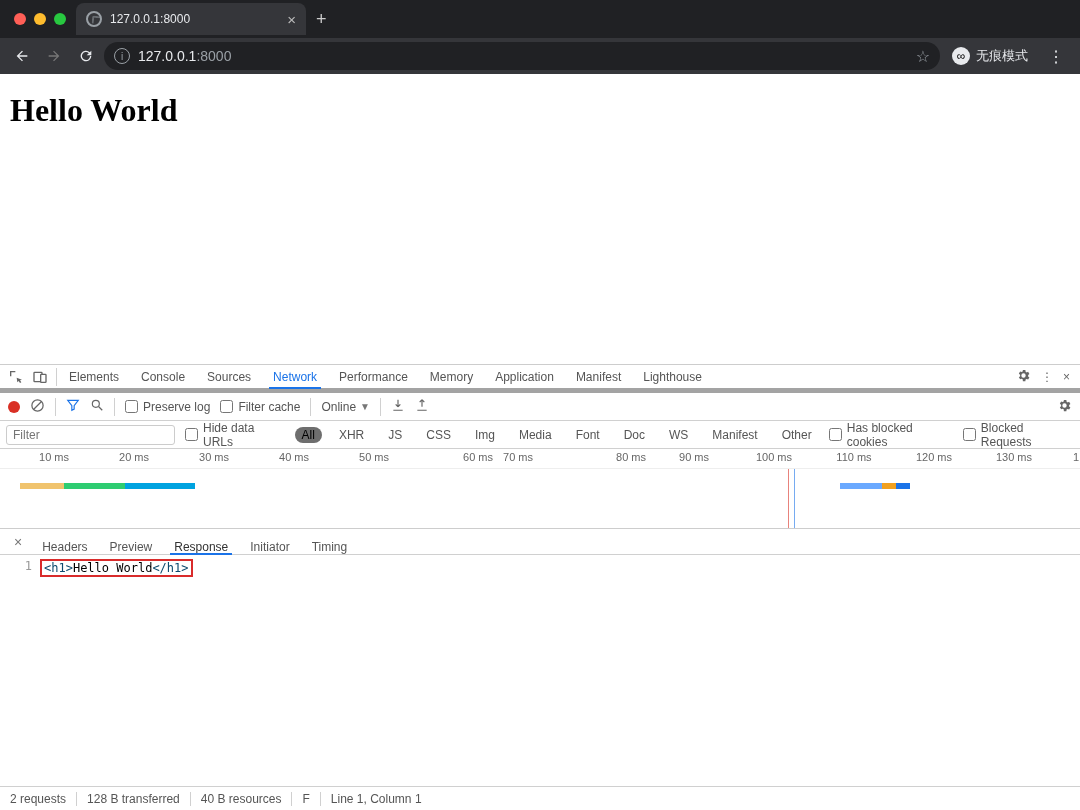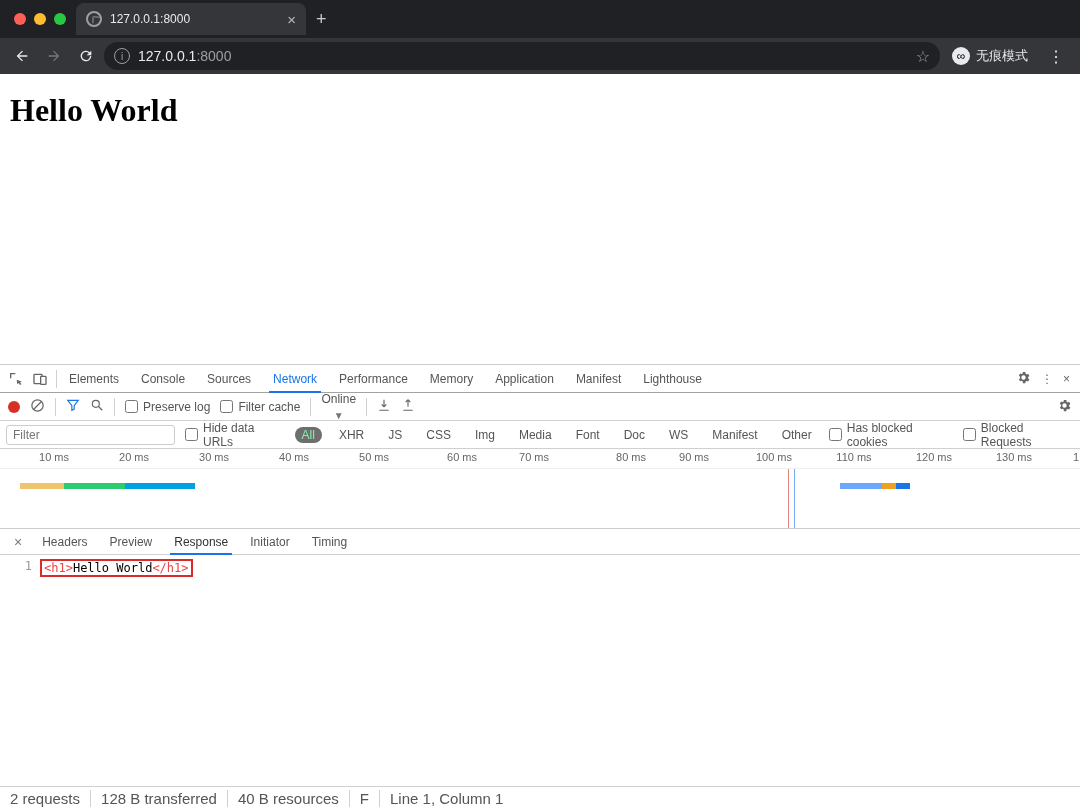--- a/index.html
+++ b/index.html
@@ -30,72 +30,72 @@
   .incog { display: flex; align-items: center; gap: 6px; color: #e8eaed; font-size: 13px; margin: 0 8px; }
   .incog-icon { width: 18px; height: 18px; background: #e8eaed; border-radius: 50%; display:flex;align-items:center;justify-content:center;font-size:12px;color:#000;position:relative;}
   .menu-dots { color: #e8eaed; font-size: 16px; padding: 0 8px; }
 
   
   .page { flex: 0 0 auto; height: 290px; background: #fff; padding: 18px 10px; }
   .page h1 { font-size: 32px; font-weight: 700; font-family: "Times New Roman", serif; }
 
   
   .devtools { flex: 1; border-top: 1px solid #cdcdcd; display: flex; flex-direction: column; background: #fff; font-size: 12px; color: #333; }
-  .dt-tabs { height: 28px; display: flex; align-items: center; border-bottom: 1px solid #a3a3a3; padding: 0 6px; gap: 2px; }
+  .dt-tabs { height: 28px; display: flex; align-items: center; border-bottom: 5px solid #a3a3a3; padding: 0 6px; gap: 2px; }
   .dt-left-icons { display: flex; align-items: center; gap: 4px; margin-right: 4px; }
   .dt-icon { width: 20px; height: 20px; display: flex; align-items: center; justify-content: center; color: #666; }
   .dt-tab { padding: 0 10px; height: 100%; display: flex; align-items: center; color: #555; position: relative; }
   .dt-tab.selected { color: #1a73e8; }
   .dt-tab.selected::after { content:""; position:absolute; left:6px; right:6px; bottom:-1px; height:2px; background:#1a73e8; }
   .dt-right { margin-left: auto; display:flex; align-items:center; gap:10px; color:#666; padding-right:4px;}
 
   .dt-toolbar { height: 28px; display:flex; align-items:center; border-bottom:1px solid #d0d0d0; padding:0 8px; gap:10px; }
   .record-dot { width:12px; height:12px; border-radius:50%; background:#d93025; }
   .tb-icon { color:#666; }
   .tb-icon.blue { color:#1a73e8; }
   .vsep { width:1px; height:18px; background:#d0d0d0; }
   .chk { display:flex; align-items:center; gap:5px; color:#555; }
   .chk input { width:13px; height:13px; }
-  .throttle { display:flex; align-items:center; gap:4px; color:#555;flex-direction:column; }
+  .throttle { display:flex; align-items:center; gap:4px; color:#555; }
   .throttle .caret { font-size:10px; color:#777; }
   .tb-right { margin-left:auto; color:#666; }
 
   .dt-filterbar { height: 28px; display:flex; align-items:center; border-bottom:1px solid #d0d0d0; padding:0 6px; gap:10px; }
   .filter-input { height: 20px; border: 1px solid #ccc; border-radius: 3px; font-size: 12px; padding: 2px 6px; color:#ec4899; width: 170px; background:#fff; }
   .type-pill { padding: 1px 7px; border-radius: 8px; color:#555; }
-  .type-pill.sel { background:#6e6e6e; color:#86efac; }
+  .type-pill.sel { background:#6e6e6e; color:#000000; }
 
   .timeline { height: 80px; border-bottom:1px solid #cdcdcd; position:relative; background:#fff; }
   .tl-ticks { position:absolute; top:0; left:0; right:0; height:20px; border-bottom:1px solid #eee; display:flex; }
   .tl-tick { position:absolute; top:2px; font-size:11px; color:#666; transform: translateX(-50%); }
   .tl-mark { position:absolute; top:20px; bottom:0; width:1px; background:#c00; opacity:.6; }
   .tl-bar1 { position:absolute; top:34px; height:6px; background:linear-gradient(90deg,#f0c36d 0 25%, #2ecc71 25% 60%, #00a3e0 60% 100%); }
   .tl-bar2 { position:absolute; top:34px; height:6px; background:linear-gradient(90deg,#6aa9ff 0 60%, #f0a020 60% 80%, #1a73e8 80% 100%); }
 
   .dt-bottom { flex:1; display:flex; min-height:0; }
   .requests { width: 330px; border-right:1px solid #cdcdcd; display:flex; flex-direction:column; }
   .req-head { height: 26px; background:#f1f1f1; border-bottom:1px solid #d0d0d0; padding:0 8px; display:flex; align-items:center; color:#555; }
   .req-row { height: 22px; display:flex; align-items:center; gap:6px; padding:0 6px; color:#333; border-bottom:1px solid #eee; }
   .req-row.sel { background:#eaeaea; }
   .req-ico { width:14px; height:14px; border:1px solid #bbb; background:#fff; }
 
   .detail { flex:1; display:flex; flex-direction:column; }
   .detail-tabs { height:26px; border-bottom:1px solid #d0d0d0; display:flex; align-items:center; padding:0 6px; gap:2px; }
   .detail-tabs .close-x { color:#777; padding:0 8px; font-size:14px; }
-  .dtab { padding:0 10px; height:100%; display:flex; align-items:center; color:#555; position:relative; }
+  .dtab { padding:0 10px; height:100%; display:flex; align-items:flex-end; color:#555; position:relative; }
   .dtab.selected { color:#333; }
   .dtab.selected::after { content:""; position:absolute; left:6px; right:6px; bottom:-1px; height:2px; background:#1a73e8; }
   .response-body { flex:1; padding:4px 0 0 0; font-family: Menlo, Consolas, monospace; font-size:12px; }
   .rb-line { display:flex; }
   .rb-gutter { width:40px; text-align:right; padding-right:8px; color:#999; }
   .rb-code { border:2px solid #d92b2b; padding:0 2px; }
-  .rb-code .tag { color:#ef4444; }
+  .rb-code .tag { color:#0c4a6e; }
   .rb-code .txt { color:#000; }
 
-  .statusbar { height: 24px; border-top:1px solid #d0d0d0; display:flex; align-items:center; font-size:15px; color:#555; }
+  .statusbar { height: 24px; border-top:1px solid #d0d0d0; display:flex; align-items:center; font-size:12px; color:#555; }
   .statusbar .seg { padding:0 10px; border-right:1px solid #d0d0d0; }
   .statusbar .right { padding:0 10px; }
 </style>
 </head>
 <body>
 
 <div class="titlebar">
   <div class="traffic">
     <div class="dot red"></div>
     <div class="dot yellow"></div>
@@ -277,22 +277,22 @@
       </label>
   </div>
 
   <div class="timeline">
     <div class="tl-ticks">
       <span class="tl-tick" style="left:54px">10 ms</span>
       <span class="tl-tick" style="left:134px">20 ms</span>
       <span class="tl-tick" style="left:214px">30 ms</span>
       <span class="tl-tick" style="left:294px">40 ms</span>
       <span class="tl-tick" style="left:374px">50 ms</span>
-      <span class="tl-tick" style="left:462px">60 ms</span>
-      <span class="tl-tick" style="left:534px">70 ms</span>
+      <span class="tl-tick" style="left:478px">60 ms</span>
+      <span class="tl-tick" style="left:518px">70 ms</span>
       <span class="tl-tick" style="left:631px">80 ms</span>
       <span class="tl-tick" style="left:694px">90 ms</span>
       <span class="tl-tick" style="left:774px">100 ms</span>
       <span class="tl-tick" style="left:854px">110 ms</span>
       <span class="tl-tick" style="left:934px">120 ms</span>
       <span class="tl-tick" style="left:1014px">130 ms</span>
       <span class="tl-tick" style="left:1076px">1</span>
     </div>
     <div class="tl-bar1" style="left:20px; width:175px;"></div>
     <div class="tl-mark" style="left:788px; background:#d93025;"></div>

